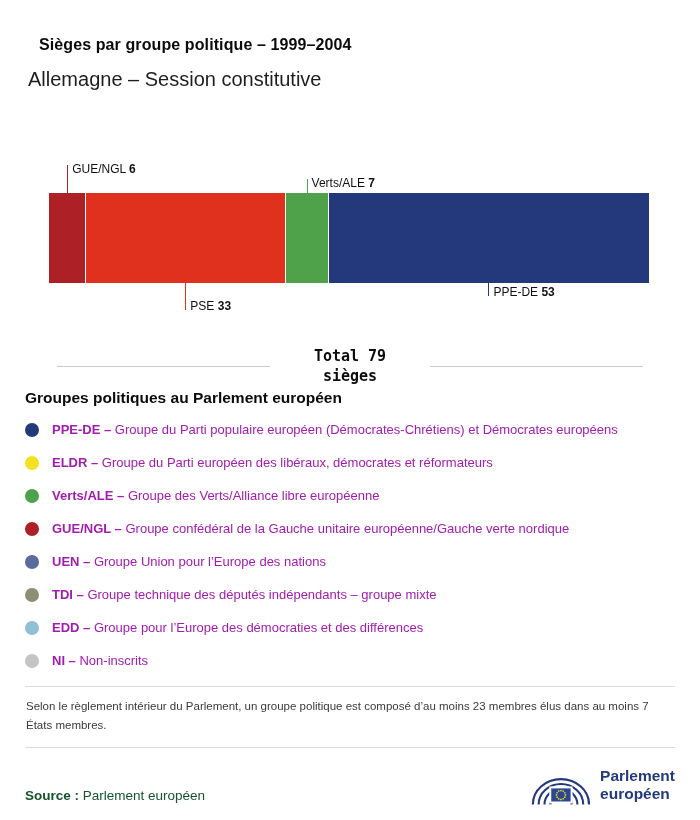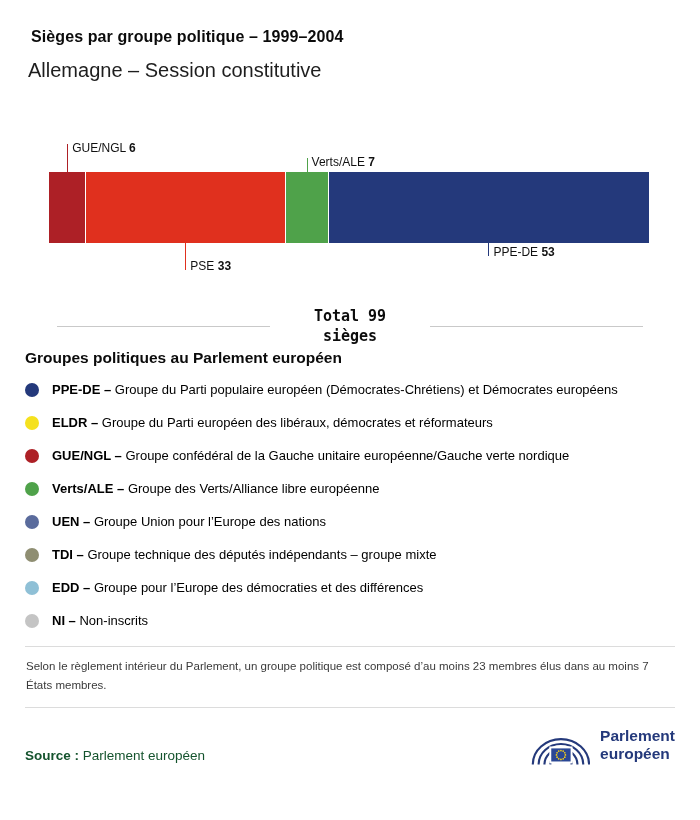--- a/index.html
+++ b/index.html
@@ -4,26 +4,26 @@
 <style>
   * { box-sizing: border-box; }
   html,body { margin:0; padding:0; }
   body {
     width:700px; height:820px; background:#ffffff; overflow:hidden;
     font-family:"Liberation Sans", sans-serif; color:#111;
     position:relative;
   }
   .page { padding:22px 25px 0; }
 
-  h1.title { margin:6px; font-size:16px; font-weight:700; color:#0b0b0b; letter-spacing:.1px; }
+  h1.title { margin:14px; font-size:16px; font-weight:700; color:#0b0b0b; letter-spacing:.1px; }
   .subtitle { margin-top:13px; padding-left:3px; font-size:20px; font-weight:400; color:#1e1e1e; }
 
   
   .chart { margin:60px 26px 0 24px; padding:30px 0; }
-  .chart-area { position:relative; height:71px; }
+  .chart-area { position:relative; height:90px;margin-top:12px; }
   .bar { display:flex; width:100%; height:100%; }
   .segment { height:100%; }
   .segment:not(:last-child){ border-right:1px solid #ffffff; }
 
   .annotation { position:absolute; width:0; border-left:1.5px solid #333; font-size:12px; color:#111; }
   .annotation .txt { position:absolute; left:4px; white-space:nowrap; }
   .annotation .val { font-weight:700; }
   .annotation.top { bottom:100%; }
   .annotation.top.far { height:28px; }
   .annotation.top.near { height:14px; }
@@ -37,21 +37,21 @@
   .total-row { display:flex; align-items:center; margin:34px 32px 0; }
   .total-line { flex:1; height:1px; background:#c9c9c9; }
   .total-text { padding:0 44px; text-align:center; font-family:"DejaVu Sans Mono", monospace;
                 font-weight:700; font-size:15px; line-height:1.32; color:#0c0c0c; }
 
   
   .legend-heading { margin:2px 0 0; font-size:15.5px; font-weight:700; color:#0b0b0b; }
   .legend-list { margin-top:15px; }
   .legend-item { display:flex; align-items:center; margin-bottom:17px; }
   .dot { width:14px; height:14px; border-radius:50%; flex:none; margin-right:13px; }
-  .legend-text { font-size:13px; line-height:16px; color:#000000; }
+  .legend-text { font-size:13px; line-height:16px; color:#a21caf; }
   .legend-text .b { font-weight:700; }
 
   .divider { height:1px; background:#dcdcdc; }
   .footnote { margin:0; padding:10px 1px 11px; font-size:11.5px; line-height:1.7; color:#3a3a3a; max-width:652px; }
 
   .bottom-row { display:flex; justify-content:space-between; align-items:flex-end; margin-top:10px; height:52px; }
   .source { font-size:13.5px; margin-bottom:7px; color:#14532d; }
   .source .b { font-weight:700; }
   .logo { display:flex; align-items:center; gap:10px; margin-bottom:2px; }
   .logo svg { width:62px; height:46px; display:block; }
@@ -84,43 +84,43 @@
         </div>
         <div class="annotation bottom near" style="left: 73.2323%; border-left-color: rgb(36, 57, 123);">
           <span class="txt"><span>PPE-DE </span><span class="val">53</span></span>
         </div>
       </div>
   </div>
 
   <div class="total-row">
     <div class="total-line"></div>
     <div class="total-text">
-      <div>Total 99</div>
+      <div>Total 79</div>
       <div>sièges</div>
     </div>
     <div class="total-line"></div>
   </div>
 
   <h2 class="legend-heading">Groupes politiques au Parlement européen</h2>
   <div class="legend-list">
       <div class="legend-item">
         <span class="dot" style="background: rgb(36, 57, 123);"></span>
         <span class="legend-text"><span class="b">PPE-DE –</span><span> Groupe du Parti populaire européen (Démocrates-Chrétiens) et Démocrates européens</span></span>
       </div>
       <div class="legend-item">
         <span class="dot" style="background: rgb(245, 225, 30);"></span>
         <span class="legend-text"><span class="b">ELDR –</span><span> Groupe du Parti européen des libéraux, démocrates et réformateurs</span></span>
       </div>
       <div class="legend-item">
+        <span class="dot" style="background: rgb(79, 162, 74);"></span>
+        <span class="legend-text"><span class="b">Verts/ALE –</span><span> Groupe des Verts/Alliance libre européenne</span></span>
+      </div>
+      <div class="legend-item">
         <span class="dot" style="background: rgb(173, 32, 38);"></span>
         <span class="legend-text"><span class="b">GUE/NGL –</span><span> Groupe confédéral de la Gauche unitaire européenne/Gauche verte nordique</span></span>
-      </div>
-      <div class="legend-item">
-        <span class="dot" style="background: rgb(79, 162, 74);"></span>
-        <span class="legend-text"><span class="b">Verts/ALE –</span><span> Groupe des Verts/Alliance libre européenne</span></span>
       </div>
       <div class="legend-item">
         <span class="dot" style="background: rgb(90, 107, 156);"></span>
         <span class="legend-text"><span class="b">UEN –</span><span> Groupe Union pour l’Europe des nations</span></span>
       </div>
       <div class="legend-item">
         <span class="dot" style="background: rgb(143, 142, 114);"></span>
         <span class="legend-text"><span class="b">TDI –</span><span> Groupe technique des députés indépendants – groupe mixte</span></span>
       </div>
       <div class="legend-item">

